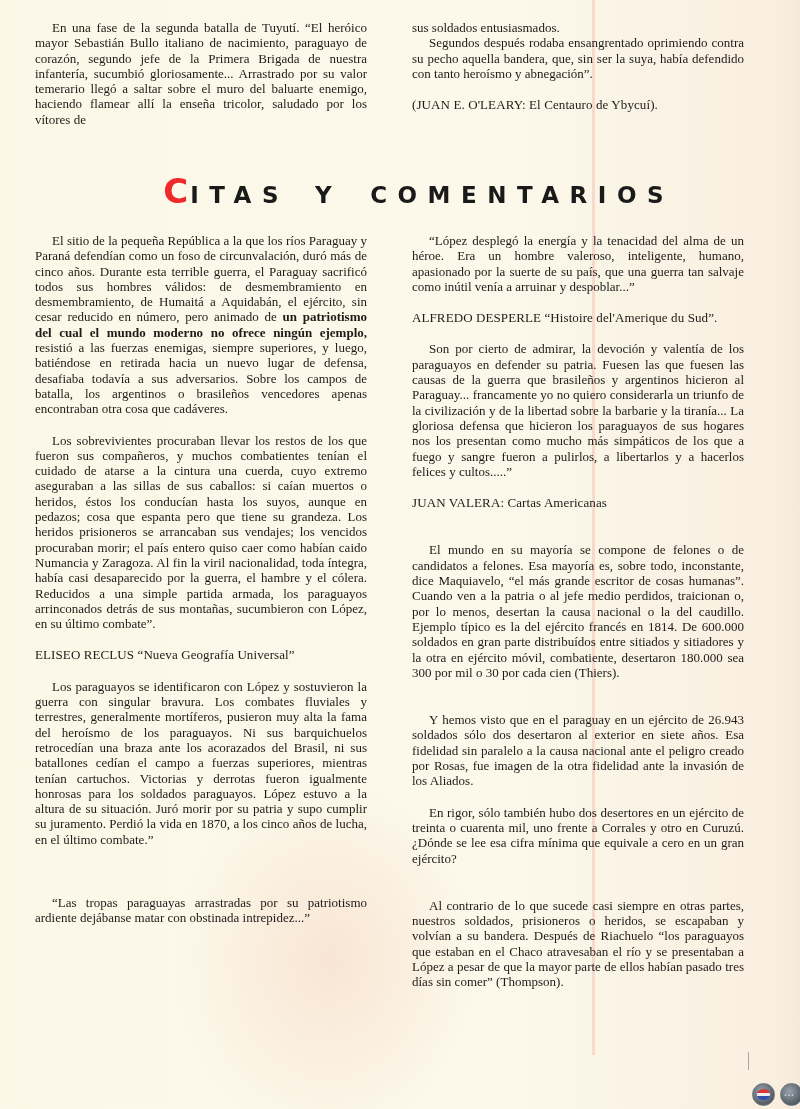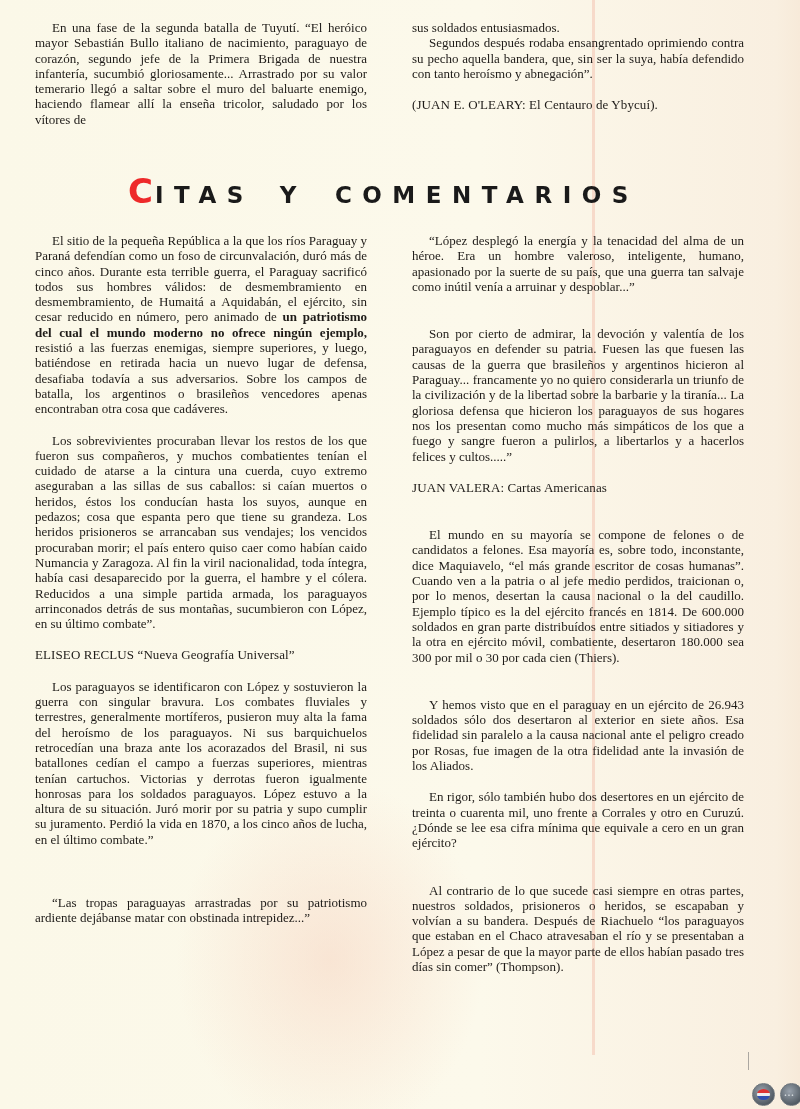--- a/index.html
+++ b/index.html
@@ -23,23 +23,23 @@
     position: absolute; width: 332px;
     font-size: 13px; line-height: 15.3px; text-align: justify;
   }
   .col p { margin: 0; text-indent: 17px; hyphens: manual; }
   .col p.noind { text-indent: 0; }
   .col .attr { text-indent: 0; letter-spacing: 0.1px; }
   b.strong { font-weight: bold; }
   #top-left { left: 35px; top: 20px; }
   #top-right { left: 412px; top: 20px; }
   .title {
-    position: absolute; left: 128px; top: 171px; width: 560px;
+    position: absolute; left: 114px; top: 171px; width: 560px;
     font-family: "DejaVu Sans", sans-serif; font-weight: bold;
-    font-size: 23px; letter-spacing: 10.5px; color: #1a1a1a; white-space: nowrap;
+    font-size: 23px; letter-spacing: 10.5px; color: #1a1a1a; white-space: nowrap; text-align: right;
   }
   .title .cap { color: #ee2a2a; font-size: 34px; letter-spacing: 2px; }
   .title .word2 { margin-left: 26px; }
   .title .word3 { margin-left: 28px; }
   #col-left { left: 35px; top: 233px; }
   #col-right { left: 412px; top: 233px; }
   .gap-s { height: 16px; }
   .gap-l { height: 32px; }
   .badges { position: absolute; left: 752px; top: 1083px; display: flex; gap: 5px; }
   .badge {
@@ -84,20 +84,21 @@
   <p>Los paraguayos se identificaron con López y sostuvieron la guerra con singular bravura. Los combates fluviales y terrestres, generalmente mortíferos, pusieron muy alta la fama del heroísmo de los paraguayos. Ni sus barquichuelos retrocedían una braza ante los acorazados del Brasil, ni sus batallones cedían el campo a fuerzas superiores, mientras tenían cartuchos. Victorias y derrotas fueron igualmente honrosas para los soldados paraguayos. López estuvo a la altura de su situación. Juró morir por su patria y supo cumplir su juramento. Perdió la vida en 1870, a los cinco años de lucha, en el último combate.”</p>
   <div class="gap-s"></div>
   <div class="gap-s"></div>
   <div class="gap-s"></div>
   <p>“Las tropas paraguayas arrastradas por su patriotismo ardiente dejábanse matar con obstinada intrepidez...”</p>
 </div>
 
 <div class="col" id="col-right">
   <p>“López desplegó la energía y la tenacidad del alma de un héroe. Era un hombre valeroso, inteligente, humano, apasionado por la suerte de su país, que una guerra tan salvaje como inútil venía a arruinar y despoblar...”</p>
   <div class="gap-s"></div>
+  <p class="attr">ALFREDO DESPERLE “Histoire del'Amerique du Sud”.</p>
   <div class="gap-s"></div>
   <p>Son por cierto de admirar, la devoción y valentía de los paraguayos en defender su patria. Fuesen las que fuesen las causas de la guerra que brasileños y argentinos hicieron al Paraguay... francamente yo no quiero considerarla un triunfo de la civilización y de la libertad sobre la barbarie y la tiranía... La gloriosa defensa que hicieron los paraguayos de sus hogares nos los presentan como mucho más simpáticos de los que a fuego y sangre fueron a pulirlos, a libertarlos y a hacerlos felices y cultos.....”</p>
   <div class="gap-s"></div>
   <p class="attr">JUAN VALERA: Cartas Americanas</p>
   <div class="gap-l"></div>
   <p>El mundo en su mayoría se compone de felones o de candidatos a felones. Esa mayoría es, sobre todo, inconstante, dice Maquiavelo, “el más grande escritor de cosas humanas”. Cuando ven a la patria o al jefe medio perdidos, traicionan o, por lo menos, desertan la causa nacional o la del caudillo. Ejemplo típico es la del ejército francés en 1814. De 600.000 soldados en gran parte distribuídos entre sitiados y sitiadores y la otra en ejército móvil, combatiente, desertaron 180.000 sea 300 por mil o 30 por cada cien (Thiers).</p>
   <div class="gap-l"></div>
   <p>Y hemos visto que en el paraguay en un ejército de 26.943 soldados sólo dos desertaron al exterior en siete años. Esa fidelidad sin paralelo a la causa nacional ante el peligro creado por Rosas, fue imagen de la otra fidelidad ante la invasión de los Aliados.</p>
   <div class="gap-s"></div>
   <p>En rigor, sólo también hubo dos desertores en un ejército de treinta o cuarenta mil, uno frente a Corrales y otro en Curuzú. ¿Dónde se lee esa cifra mínima que equivale a cero en un gran ejército?</p>

